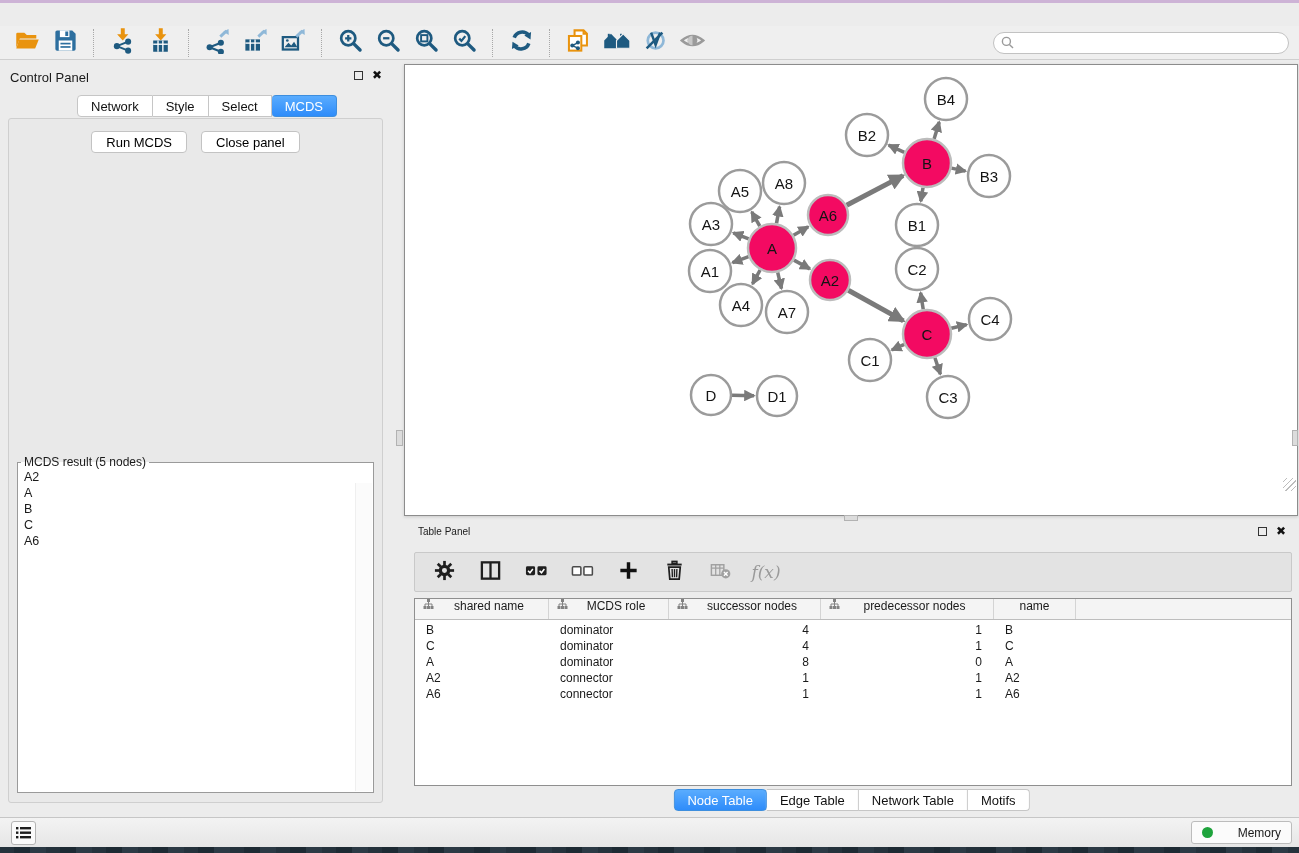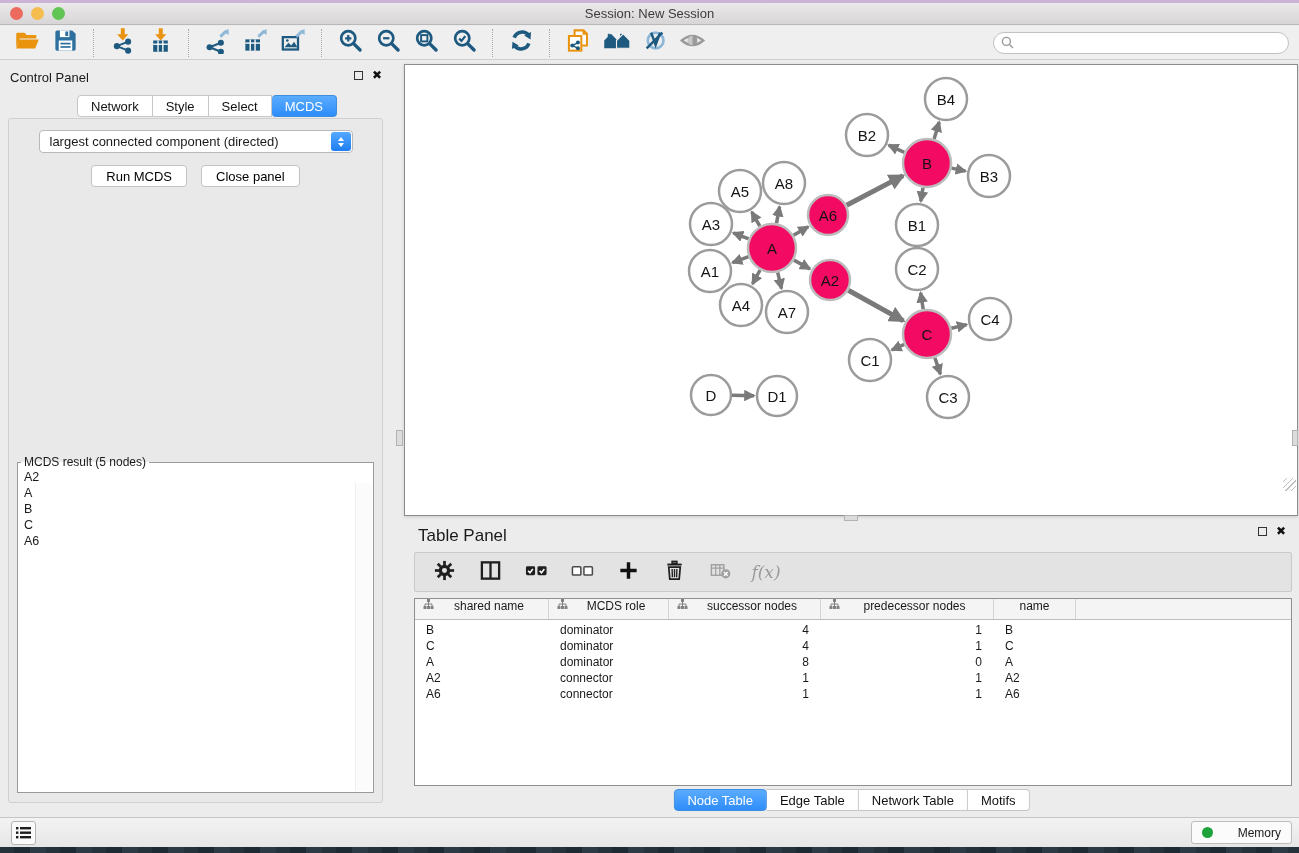--- a/index.html
+++ b/index.html
@@ -73,21 +73,21 @@
     background:repeating-linear-gradient(-45deg, transparent 0 3px, #bdbdbd 3px 4px); }
   .split-handle-left { position:absolute; left:396px; top:430px; width:7px; height:16px;
     background:#dcdcdc; border:1px solid #b2b2b2; }
   .split-handle-right { position:absolute; left:1292px; top:430px; width:6px; height:16px;
     background:#dcdcdc; border:1px solid #b2b2b2; }
   .split-handle-bottom { position:absolute; left:844px; top:515px; width:14px; height:6px;
     background:#dcdcdc; border:1px solid #b2b2b2; }
 
   
   .table-panel { position:absolute; left:404px; top:520px; width:895px; height:297px; }
-  .tp-header { position:absolute; left:14px; top:6px; font-size:17px; }
+  .tp-header { position:absolute; left:14px; top:6px; font-size:10px; }
   .tp-toolbar { position:absolute; left:10px; right:7px; top:32px; height:40px; background:#e3e3e3;
     border:1px solid #c9c9c9; border-radius:2px; display:flex; align-items:center; padding-left:12px; gap:12px; }
   .tp-tool { width:34px; height:32px; display:flex; align-items:center; justify-content:center; cursor:default; }
   .fx { font-family:"DejaVu Serif", serif; font-style:italic; font-size:17px; color:#9a9a9a; }
   .node-table { position:absolute; left:10px; right:7px; top:78px; height:188px; background:#fff;
     border:1px solid #8f8f8f; overflow:hidden; }
   .nt-headrow { display:flex; height:21px; background:#f4f4f4; border-bottom:1px solid #bdbdbd; }
   .nt-hcell { display:flex; align-items:flex-start; border-right:1px solid #d4d4d4; font-size:12px; padding:0 4px; }
   .nt-hcell svg { margin-left:4px; }
   .nt-hcell .hlabel { flex:1; text-align:center; }
@@ -111,28 +111,20 @@
 
   svg text { font-family:"Liberation Sans", sans-serif; }
 </style>
 </head>
 <body>
 
 <div class="app">
 
   <div class="top-accent"></div>
 
-  <div class="titlebar">
-    <div class="traffic">
-      <span class="tl" id="tl-close" style="background: rgb(237, 106, 95);"></span>
-      <span class="tl" id="tl-min" style="background: rgb(245, 189, 79);"></span>
-      <span class="tl" id="tl-zoom" style="background: rgb(97, 196, 84);"></span>
-    </div>
-    <div class="wtitle">Session: New Session</div>
-  </div>
 
   <div class="toolbar">
     <div id="toolbar-groups" style="display:flex; align-items:center;">
         <div class="tool-btn">
           <span><svg width="27" height="27" viewBox="0 0 24 24">
               <path d="M2 18.5 V6.2 a1.2 1.2 0 0 1 1.2-1.2 h6 l2.2 2.2 h8.4 v3 H5.2 z" fill="#e9930e"></path>
               <path d="M4.6 11 h17.4 l-3.2 8 H2 z" fill="#e9930e"></path>
             </svg></span>
         </div>
         <div class="tool-btn">
@@ -297,27 +289,20 @@
       <span class="float-ic"></span>
       <span class="close-ic">✖</span>
     </div>
     <div class="seg" id="cp-tabs">
         <div class="seg-btn">Network</div>
         <div class="seg-btn">Style</div>
         <div class="seg-btn">Select</div>
         <div class="seg-btn active">MCDS</div>
       </div>
     <div class="cp-content">
-      <div class="dropdown">
-        <span>largest connected component (directed)</span>
-        <span class="dd-step">
-            <i class="dd-up"></i>
-            <i class="dd-dn"></i>
-          </span>
-      </div>
       <div class="cp-buttons">
         <button class="btn">Run MCDS</button>
         <button class="btn">Close panel</button>
       </div>
       <fieldset class="result-box">
         <legend>MCDS result (5 nodes)</legend>
         <div id="mcds-list">
             <div class="mcds-item">A2</div>
             <div class="mcds-item">A</div>
             <div class="mcds-item">B</div>

